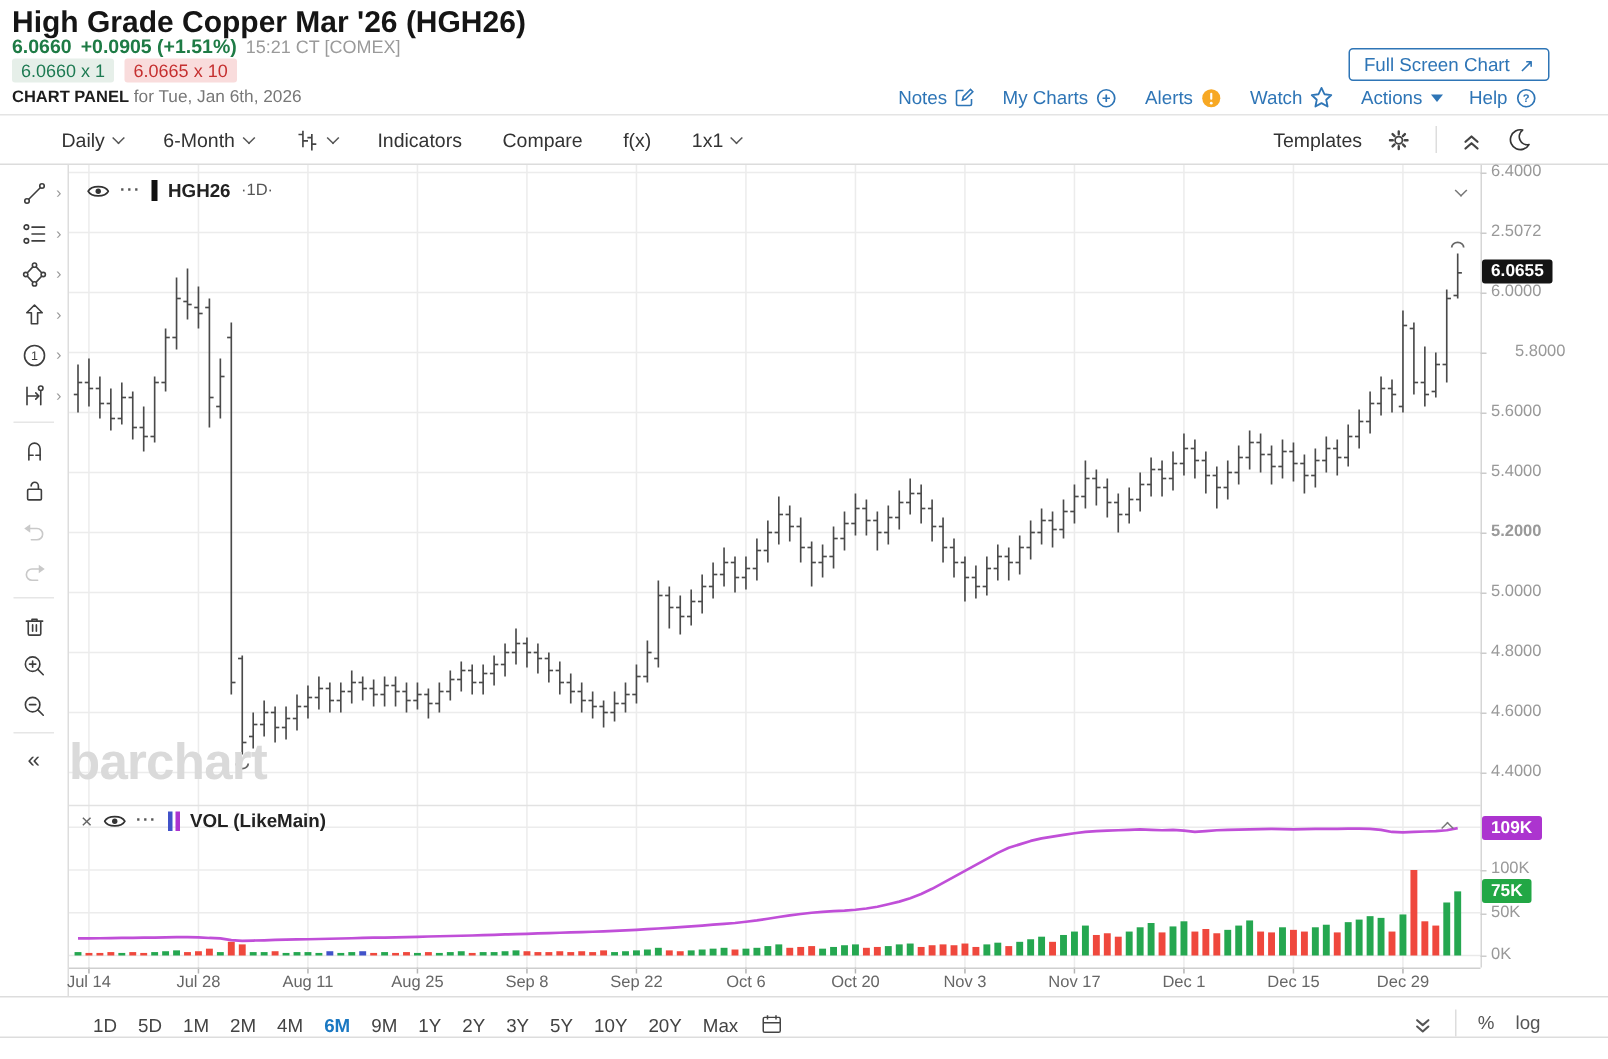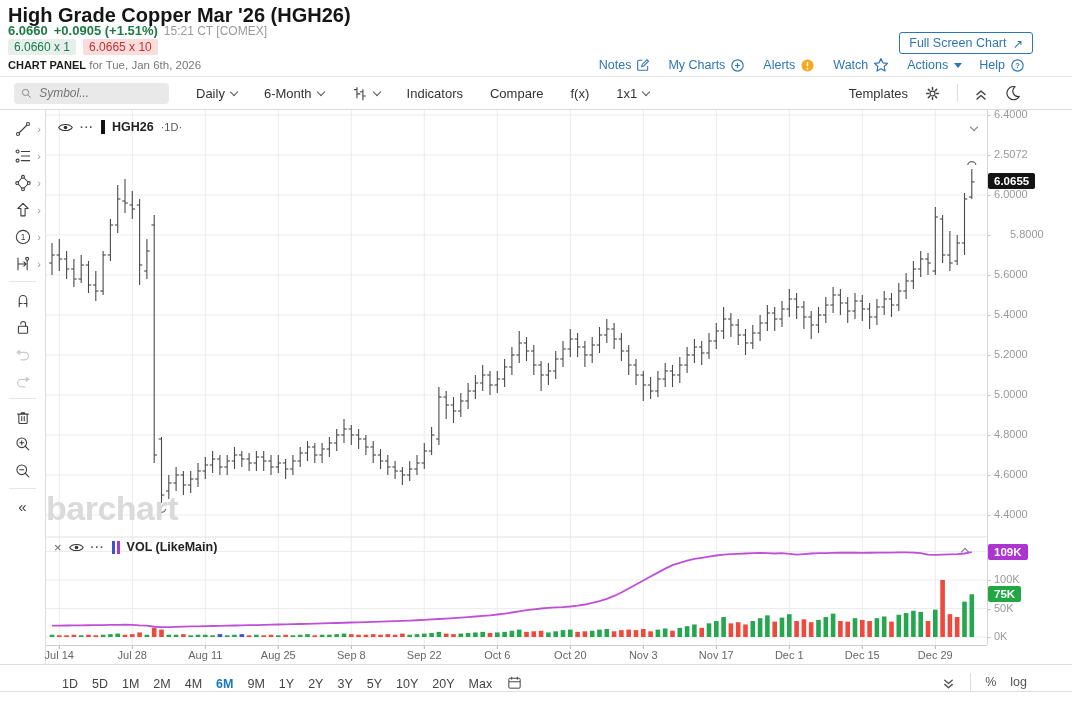--- a/index.html
+++ b/index.html
@@ -139,27 +139,20 @@
       <span>Help</span>
       <svg width="17" height="17" viewBox="0 0 24 24">
           <circle cx="12" cy="12" r="8" fill="none" stroke="#2e75b6" stroke-width="1.6"></circle>
           <text x="12" y="16" font-size="10.5" text-anchor="middle" fill="#2e75b6" font-weight="700" font-family="Liberation Sans, DejaVu Sans, sans-serif">?</text>
         </svg>
     </span>
   </nav>
   <div class="abs hr1"></div>
 
   <div class="abs toolbar">
-    <div class="search">
-      <svg width="13" height="13" viewBox="0 0 16 16">
-          <circle cx="6.5" cy="6.5" r="4.5" fill="none" stroke="#888" stroke-width="1.4"></circle>
-          <path d="M10 10l4 4" stroke="#888" stroke-width="1.4"></path>
-        </svg>
-      <input type="text" placeholder="Symbol..." style="">
-    </div>
     <div class="titem">
       <span>Daily</span>
         <span class="cv dn sm"></span>
     </div>
     <div class="titem">
       <span>6-Month</span>
         <span class="cv dn sm"></span>
     </div>
     <div class="titem">
       <svg width="17" height="17" viewBox="0 0 20 20">
@@ -888,21 +881,21 @@
       <div class="ylab" style="top: 38px;">2.5072</div>
       <div class="ytk" style="top: 45px;"></div>
       <div class="ylab" style="top: 78px;">6.0000</div>
       <div class="ytk" style="top: 85px;"></div>
       <div class="ylab" style="top: 118px; padding-left: 16px;">5.8000</div>
       <div class="ytk" style="top: 125px;"></div>
       <div class="ylab" style="top: 158px;">5.6000</div>
       <div class="ytk" style="top: 165px;"></div>
       <div class="ylab" style="top: 198px;">5.4000</div>
       <div class="ytk" style="top: 205px;"></div>
-      <div class="ylab" style="top: 238px;">5.2000</div>
+      <div class="ylab" style="top: 238px; font-weight: bold;">5.2000</div>
       <div class="ytk" style="top: 245px;"></div>
       <div class="ylab" style="top: 278px;">5.0000</div>
       <div class="ytk" style="top: 285px;"></div>
       <div class="ylab" style="top: 318px;">4.8000</div>
       <div class="ytk" style="top: 325px;"></div>
       <div class="ylab" style="top: 358px;">4.6000</div>
       <div class="ytk" style="top: 365px;"></div>
       <div class="ylab" style="top: 398px;">4.4000</div>
       <div class="ytk" style="top: 405px;"></div>
       <div class="ylab" style="top: 463px;">100K</div>

